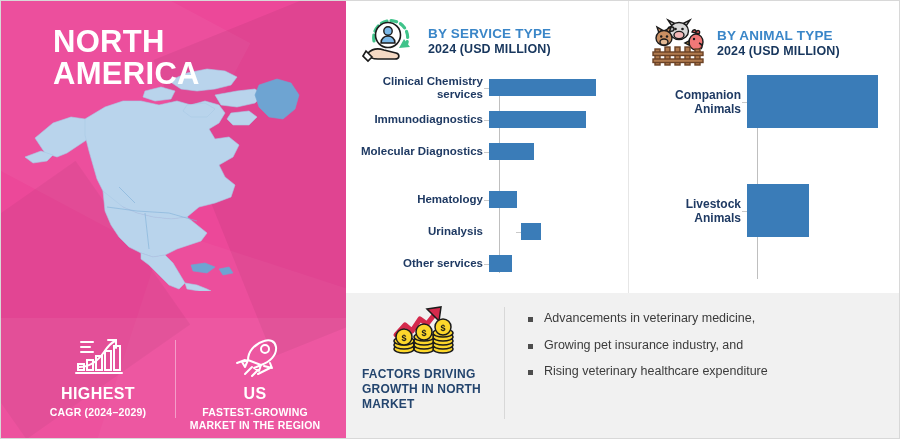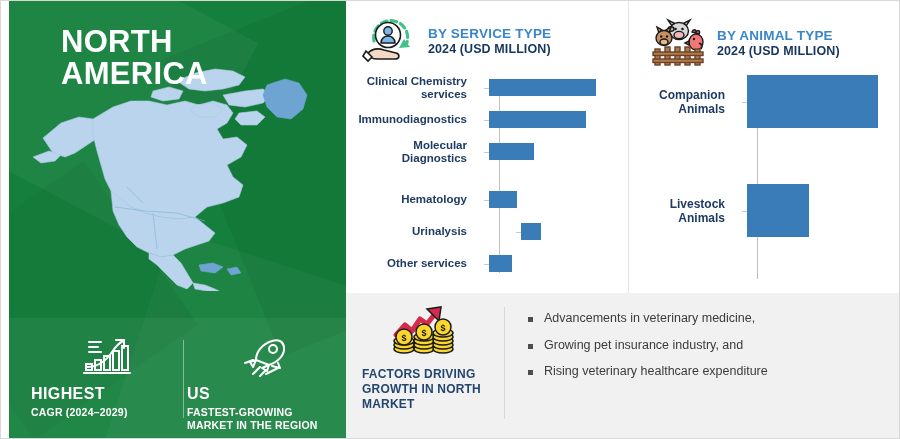--- a/index.html
+++ b/index.html
@@ -9,22 +9,22 @@
     position:relative;
     width:900px;height:439px;
     background:#ffffff;
     border:1px solid #d8d8d8;
     box-sizing:border-box;
     overflow:hidden;
   }
 
   
   .left-panel{
-    position:absolute;left:8px;top:0;width:345px;height:439px;
-    background:#15803d;
+    position:absolute;left:0;top:0;width:345px;height:439px;
+    background:#ec4899;
     overflow:hidden;
   }
   .facet{position:absolute;background:rgba(255,255,255,.045);}
   .f1{left:-40px;top:-30px;width:250px;height:230px;transform:rotate(28deg);}
   .f2{right:-60px;top:10px;width:200px;height:320px;transform:rotate(-22deg);background:rgba(0,0,0,.05);}
   .f3{left:120px;bottom:-70px;width:300px;height:240px;transform:rotate(18deg);background:rgba(255,255,255,.035);}
   .f4{left:-50px;bottom:40px;width:200px;height:200px;transform:rotate(-35deg);background:rgba(0,0,0,.04);}
 
   .region-title{
     position:absolute;left:52px;top:25px;
@@ -44,21 +44,21 @@
   .stat-strip{
     position:absolute;left:0;bottom:0;width:345px;height:122px;
     background:rgba(255,255,255,.055);
     z-index:5;
   }
   .stat-divider{
     position:absolute;left:174px;top:22px;width:1px;height:78px;
     background:rgba(255,255,255,.42);
   }
   .stat{
-    position:absolute;top:14px;text-align:left;color:#fff;
+    position:absolute;top:14px;text-align:center;color:#fff;
   }
   .stat-a{left:22px;width:150px;}
   .stat-b{left:178px;width:152px;}
   .stat-icon{height:46px;display:flex;align-items:flex-end;justify-content:center;}
   .stat-icon svg{display:block;}
   .stat-title{
     font-size:16px;font-weight:bold;letter-spacing:.4px;margin-top:7px;
   }
   .stat-sub{
     font-size:10.5px;font-weight:bold;letter-spacing:.2px;line-height:13px;margin-top:3px;
@@ -96,21 +96,21 @@
     box-sizing:border-box;
   }
   .bars-service{left:10px;top:78px;width:262px;height:198px;}
   .bars-animal{left:10px;top:74px;width:255px;height:208px;}
 
   .bar-row{
     display:flex;align-items:center;position:relative;
   }
   .bar-label{
     text-align:right;color:#1f3a63;font-weight:bold;
-    padding-right:22px;box-sizing:border-box;
+    padding-right:6px;box-sizing:border-box;
     line-height:13px;white-space:pre-line;
   }
   .bars-service .bar-label{width:133px;font-size:11.5px;}
   .bars-animal  .bar-label{width:108px;font-size:12px;line-height:14px;}
 
   .bar-track{flex:1;position:relative;height:100%;}
   .bar-fill{
     background:#3a7cb8;height:100%;
   }
   .axis{

